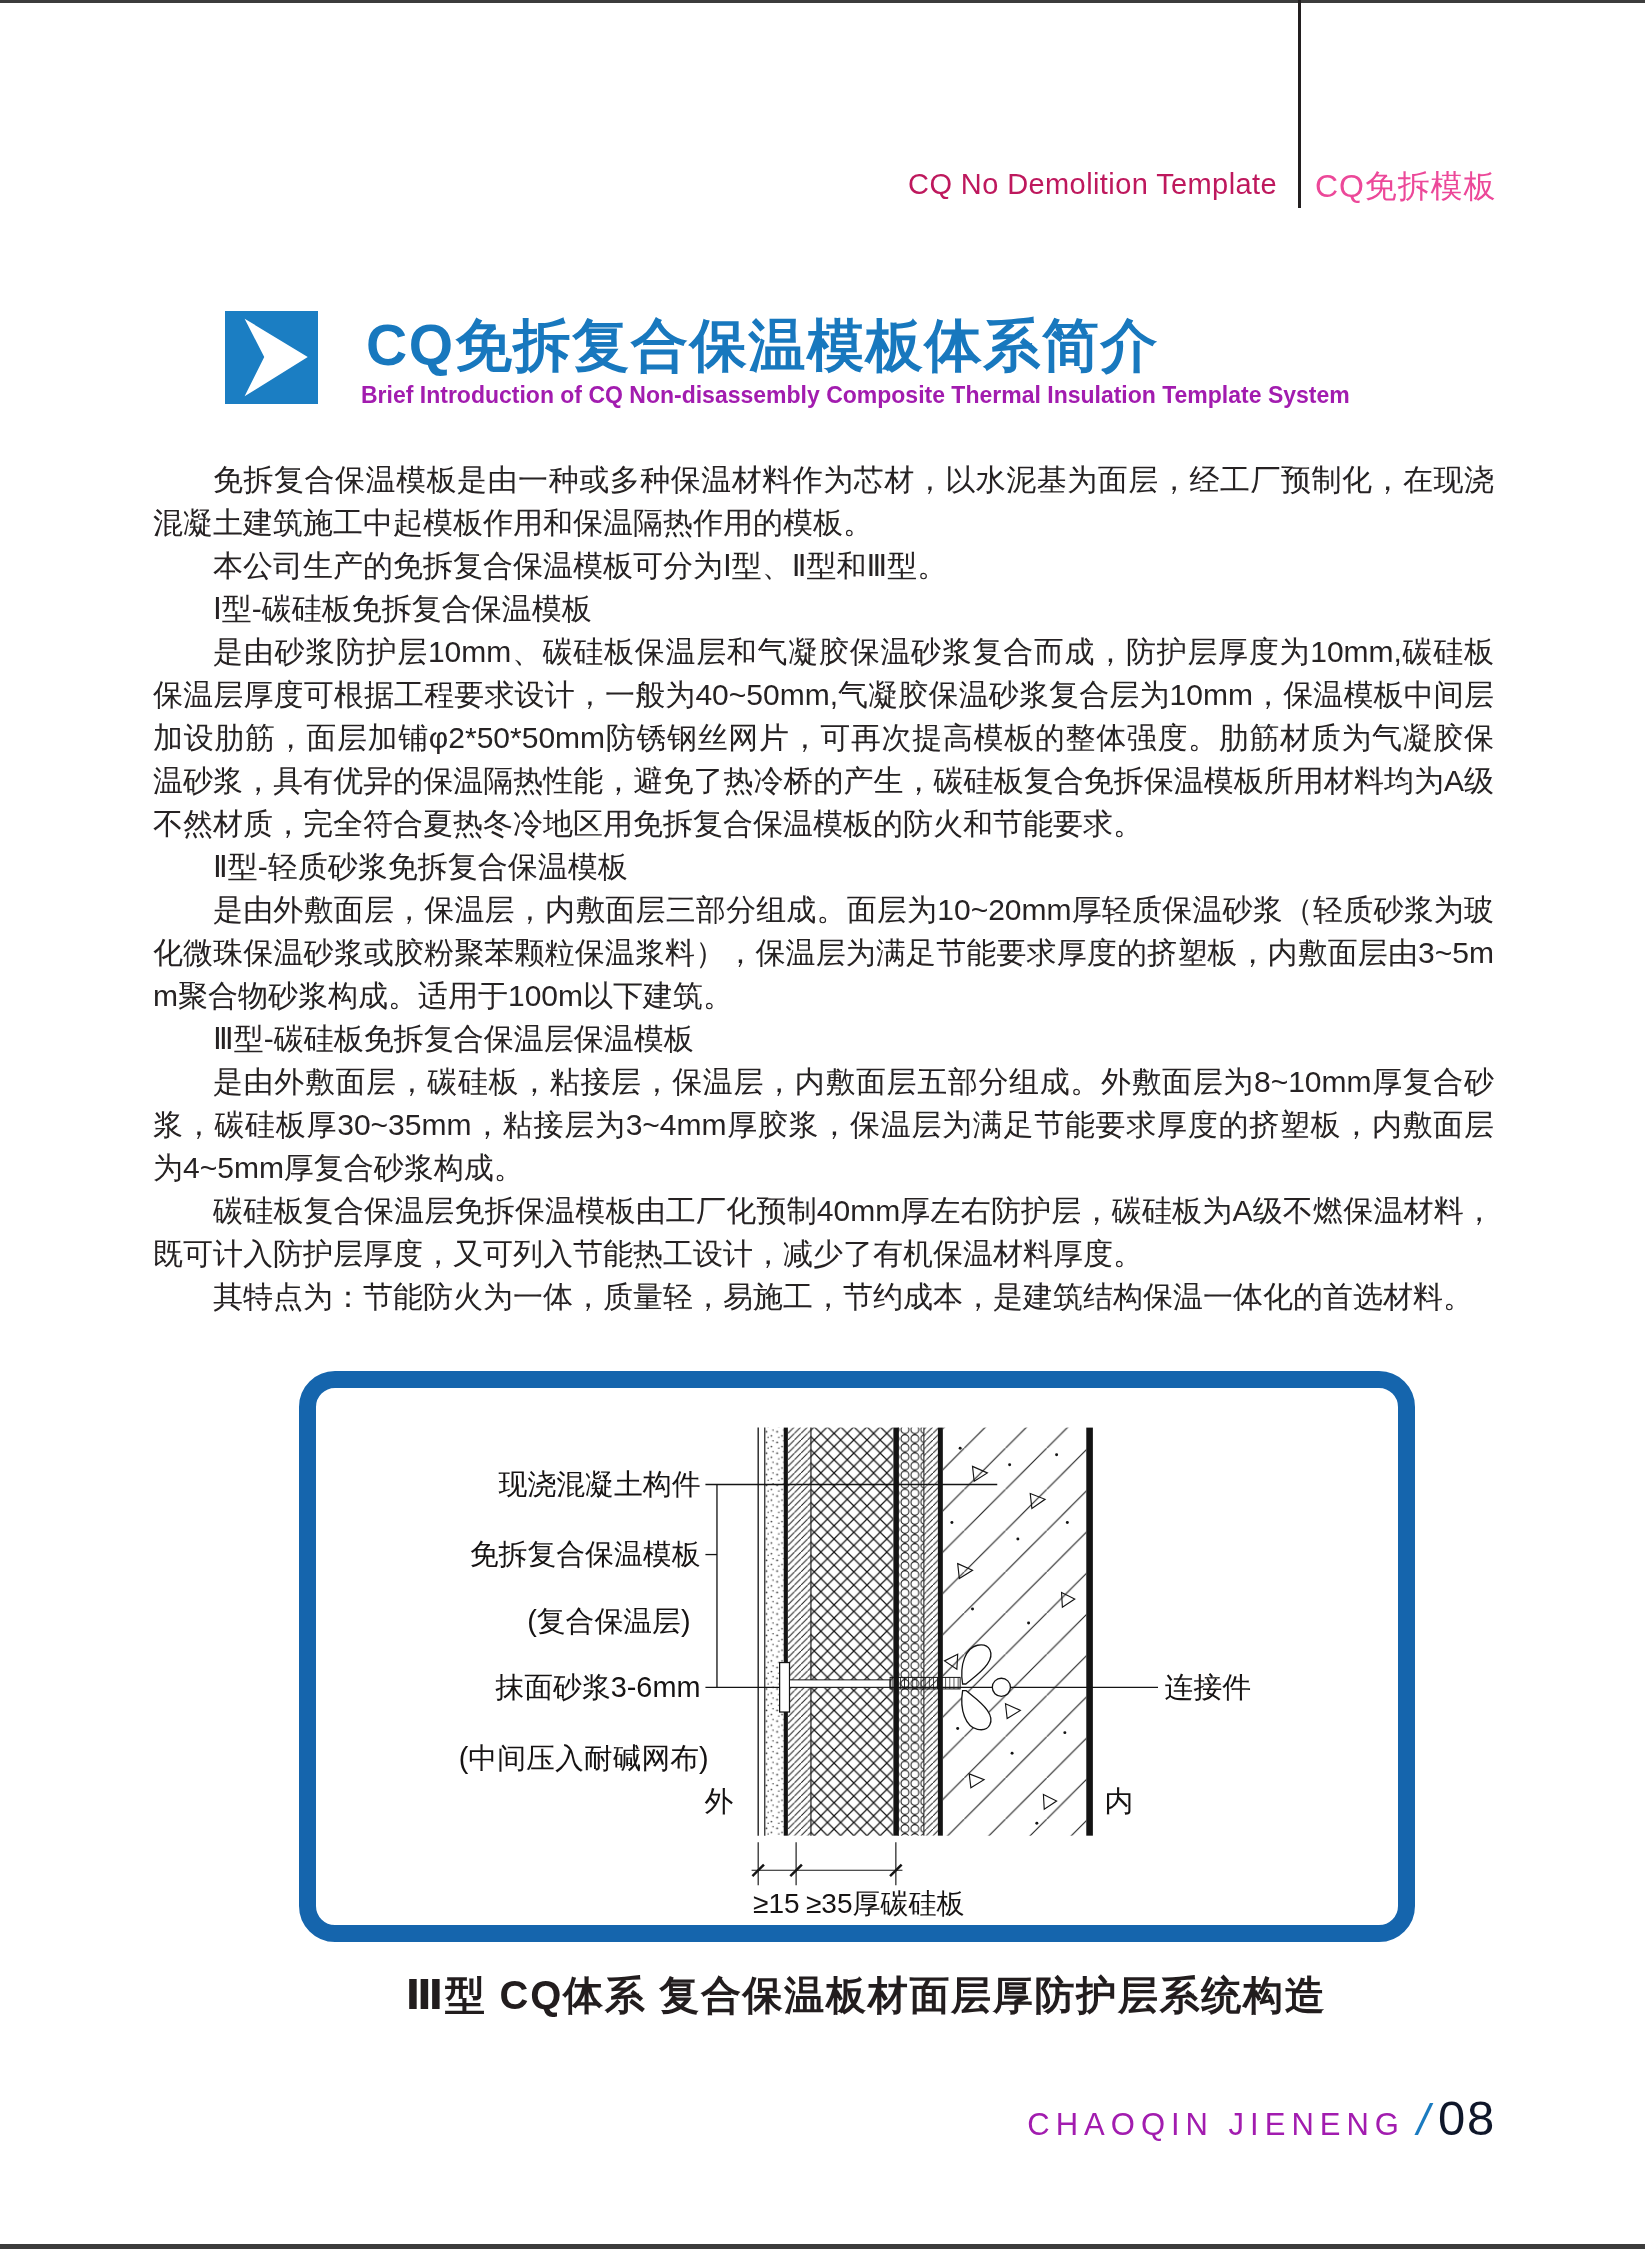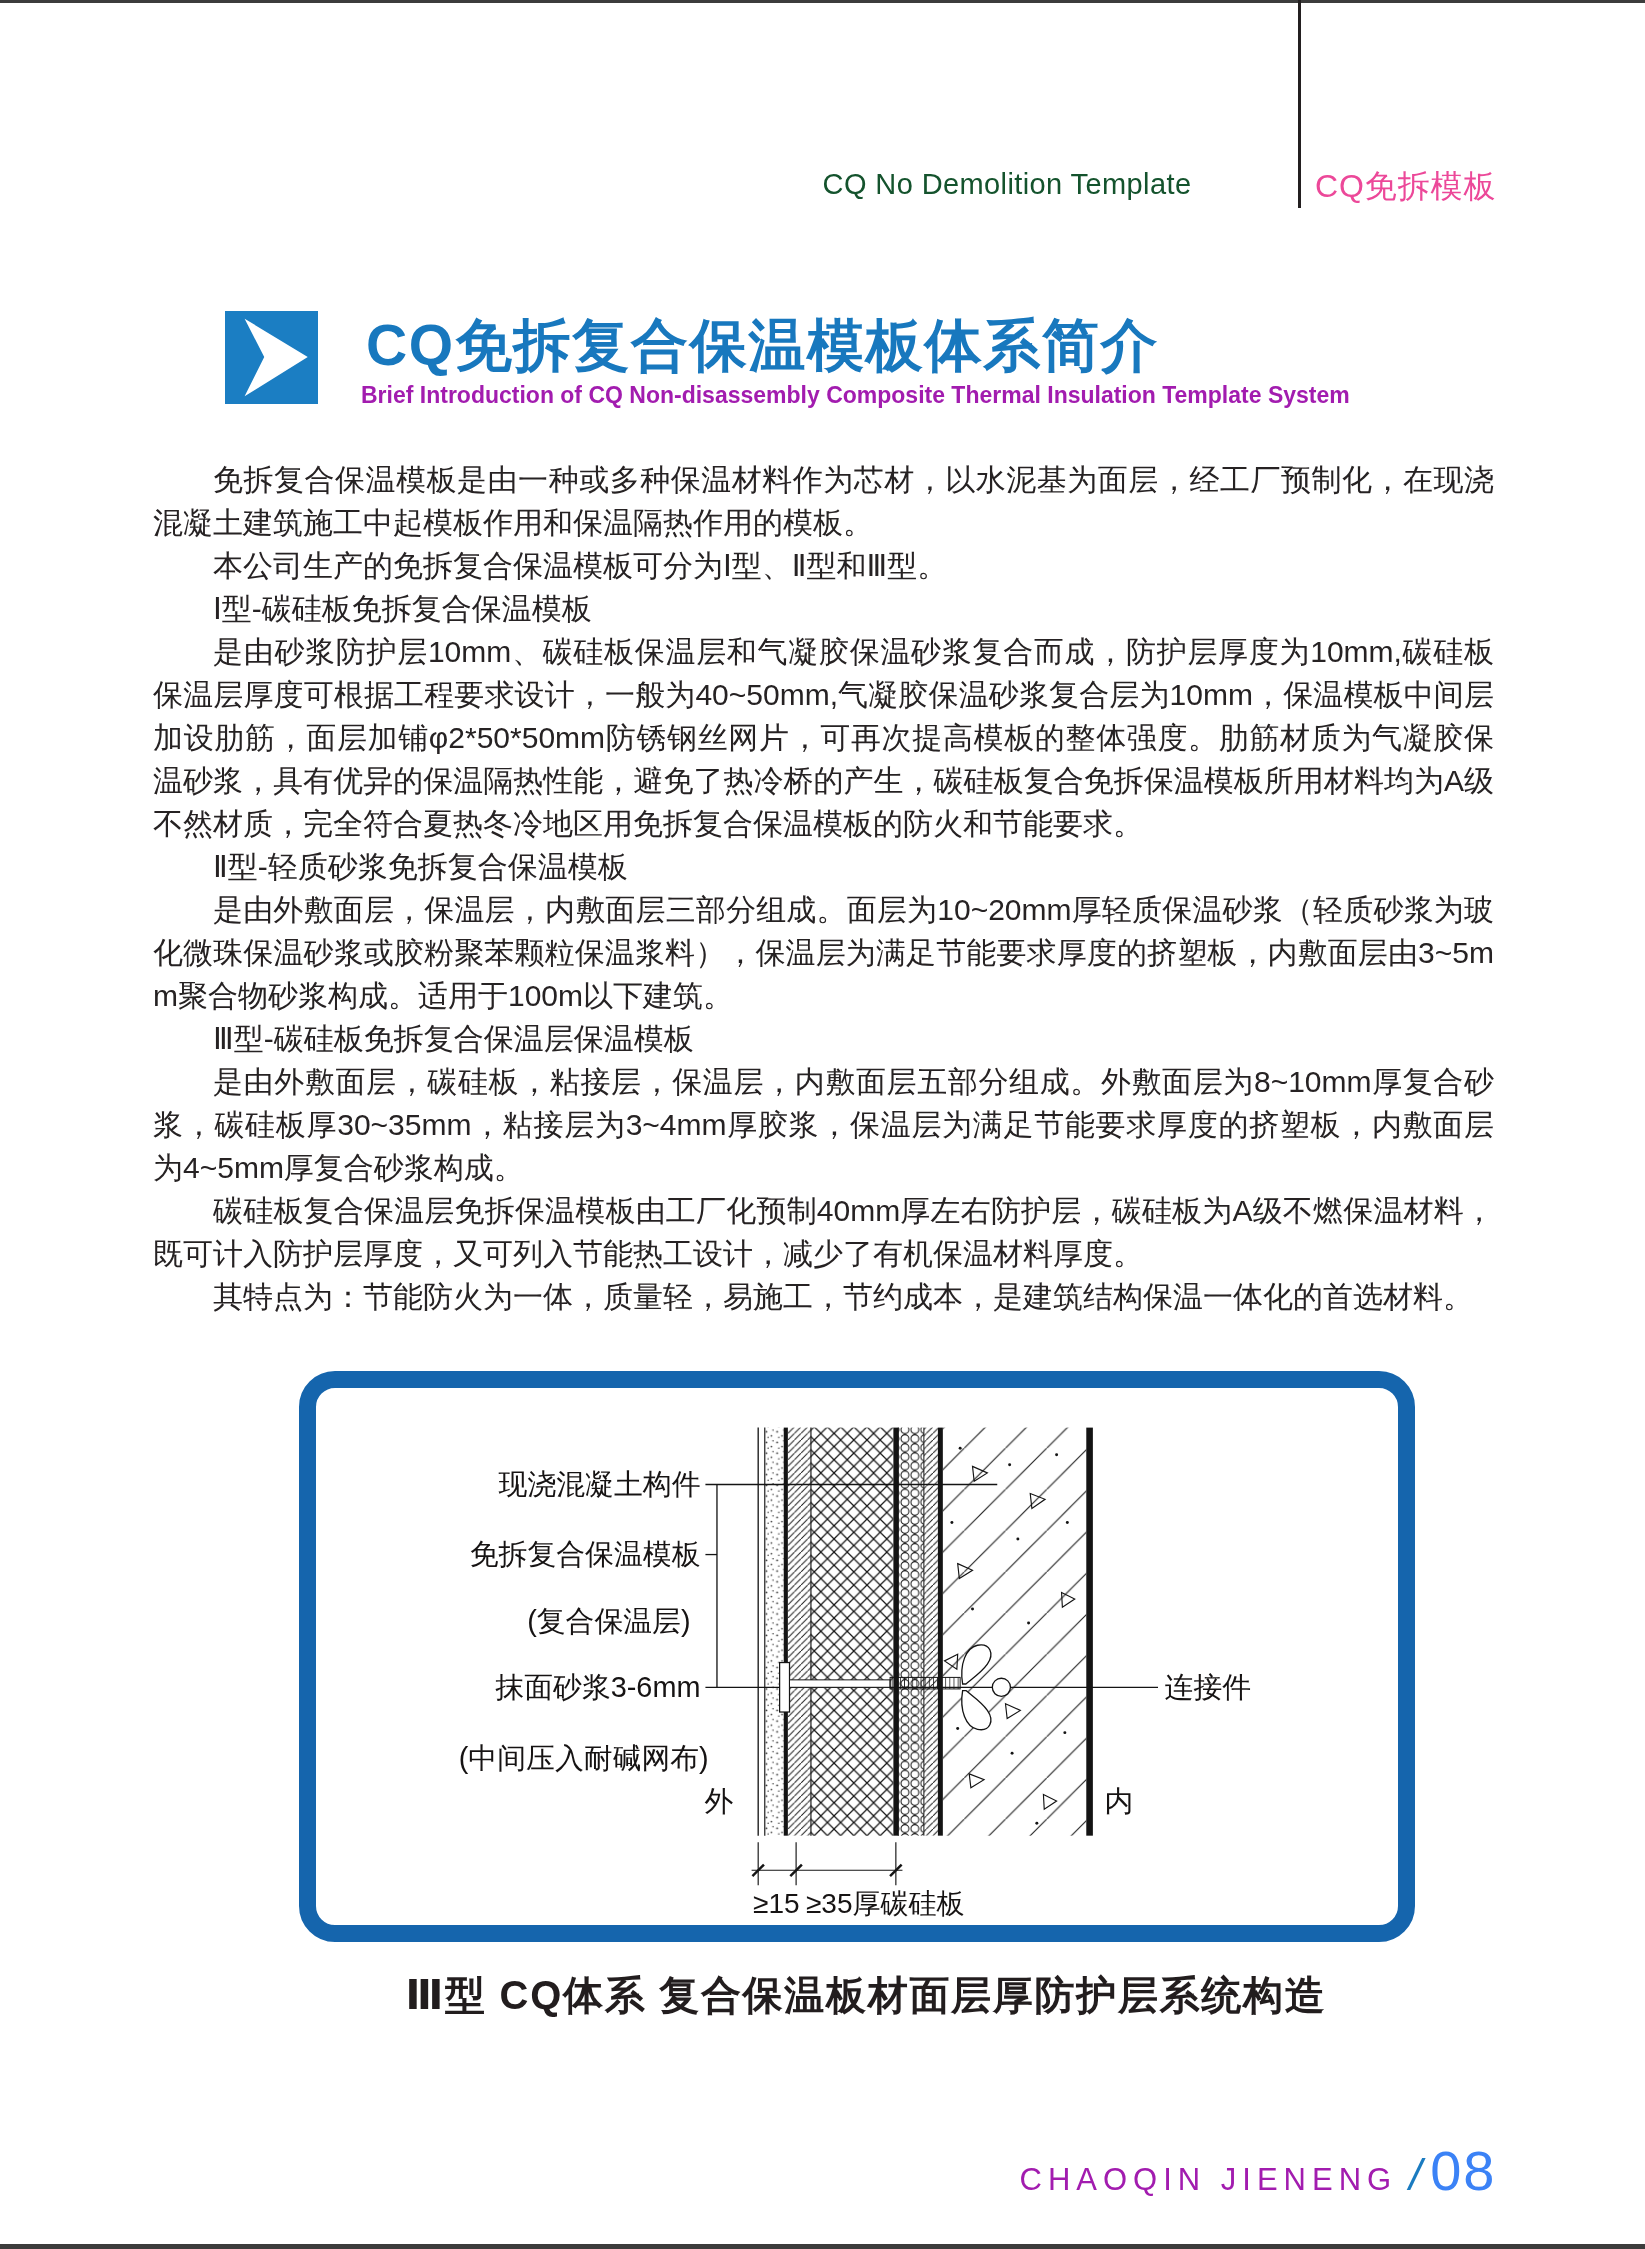--- a/index.html
+++ b/index.html
@@ -5,22 +5,22 @@
   html,body{margin:0;padding:0;background:#e8e8e8;}
   .page{
     position:relative;width:1646px;height:2250px;background:#ffffff;
     font-family:"Liberation Sans","DejaVu Sans",sans-serif;overflow:hidden;
   }
   .page-top-rule{position:absolute;left:0;top:0;width:100%;height:3.4px;background:#3c3c3c;}
   .page-bottom-rule{position:absolute;left:0;bottom:0;width:100%;height:6px;background:#3c3c3c;}
 
   
   .header-divider{position:absolute;left:1298px;top:0;width:2.6px;height:208px;background:#231f20;}
-  .header-en{position:absolute;left:737px;top:168px;width:540px;text-align:center;
-    font-size:29px;color:#14532d;letter-spacing:0.4px;}
+  .header-en{position:absolute;left:737px;top:168px;width:540px;text-align:right;
+    font-size:29px;color:#be185d;letter-spacing:0.4px;}
   .header-zh{position:absolute;left:1315px;top:165px;font-size:32px;color:#ec4899;letter-spacing:0.9px;text-align:right;}
 
   
   .title-icon{position:absolute;left:225px;top:311px;width:93px;height:93px;background:#1b7ec3;}
   .title-icon svg{width:100%;height:100%;display:block;}
   .title-zh{position:absolute;left:360px;top:302px;margin:6px;font-size:57px;font-weight:bold;
     color:#1878be;letter-spacing:1.7px;white-space:nowrap;}
   .title-en{position:absolute;left:361px;top:382px;font-size:23px;font-weight:bold;
     color:#a21caf;letter-spacing:0px;white-space:nowrap;}
 
@@ -38,21 +38,21 @@
   .dwg-label-sm{font-size:34px;fill:#161313;}
 
   
   .caption{position:absolute;left:86px;top:1968px;width:1560px;text-align:center;
     font-size:40px;font-weight:bold;color:#221d1e;letter-spacing:1.7px;}
 
   
   .footer{position:absolute;right:150px;top:2090px;display:flex;align-items:baseline;}
   .footer .brand{font-size:31px;color:#a21caf;letter-spacing:6px;}
   .footer .slash{font-size:45px;color:#1a7bc0;font-style:italic;margin:0 8.6px 0 12px;}
-  .footer .pagenum{font-size:56px;color:#3b82f6;letter-spacing:1.7px;margin-top:48px;}
+  .footer .pagenum{font-size:49px;color:#0f172a;letter-spacing:1.7px;}
 </style>
 </head>
 <body>
 
 <div class="page">
 
   <div class="page-top-rule"></div>
 
   <div class="header-divider"></div>
   <div class="header-en">CQ No Demolition Template</div>

